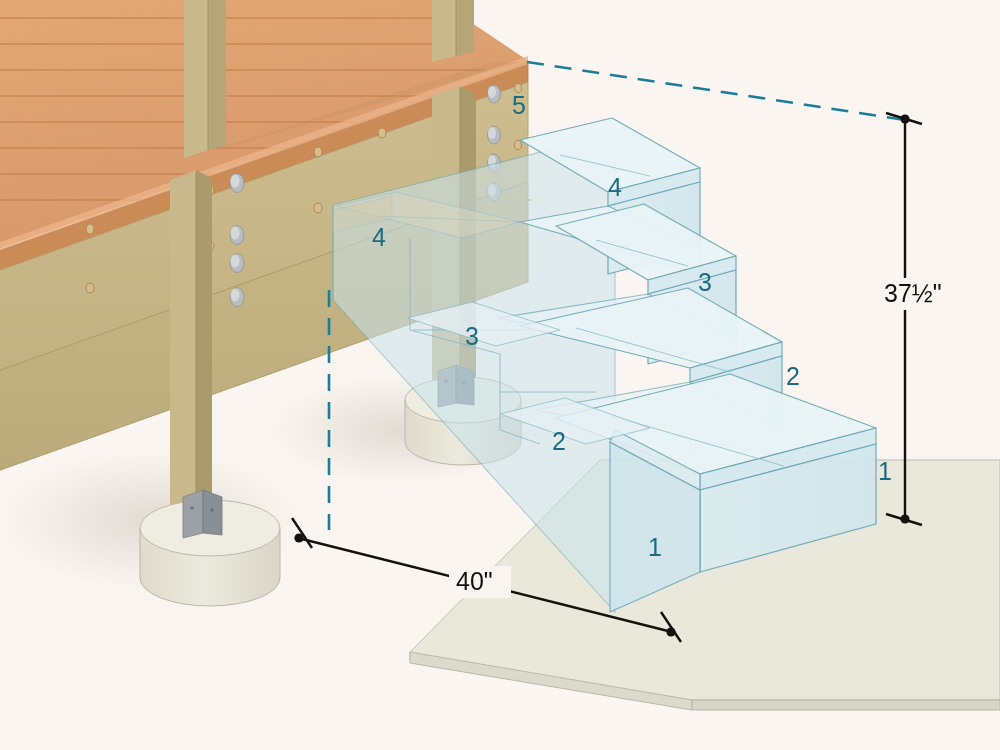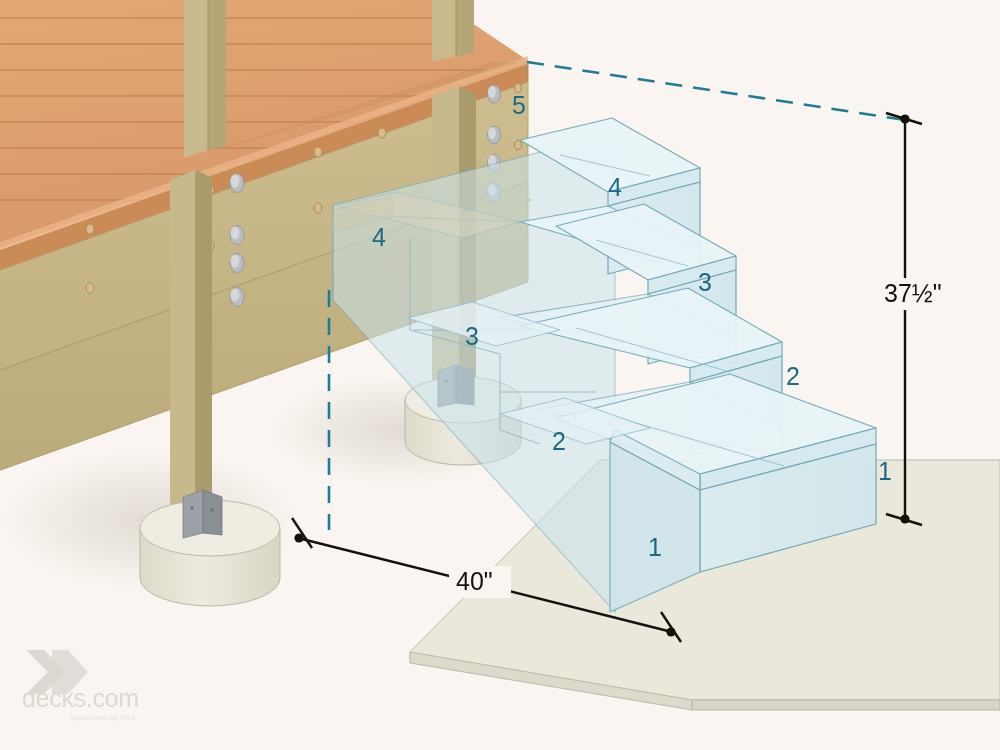--- a/index.html
+++ b/index.html
@@ -292,22 +292,14 @@
       <text class="stepnum" x="878" y="480">1</text>
     </g>
     <g fill="#1b6a85">
       <text class="stepnum" x="372" y="246">4</text>
       <text class="stepnum" x="465" y="345">3</text>
       <text class="stepnum" x="552" y="450">2</text>
       <text class="stepnum" x="648" y="556">1</text>
     </g>
   </svg>
 
-  <div class="wm-wrap">
-    <svg width="72" height="48" viewBox="0 0 72 48">
-      <polygon points="4,2 22,2 44,24 22,46 4,46 26,24" fill="#dcd8d2"></polygon>
-      <polygon points="30,2 46,2 66,24 46,46 30,46" fill="#dcd8d2" opacity="0.82"></polygon>
-    </svg>
-    <div class="wm-text">decks.com</div>
-    <div class="wm-sub">Sponsored by Trex</div>
-  </div>
 
 </div>
 
 </body></html>

